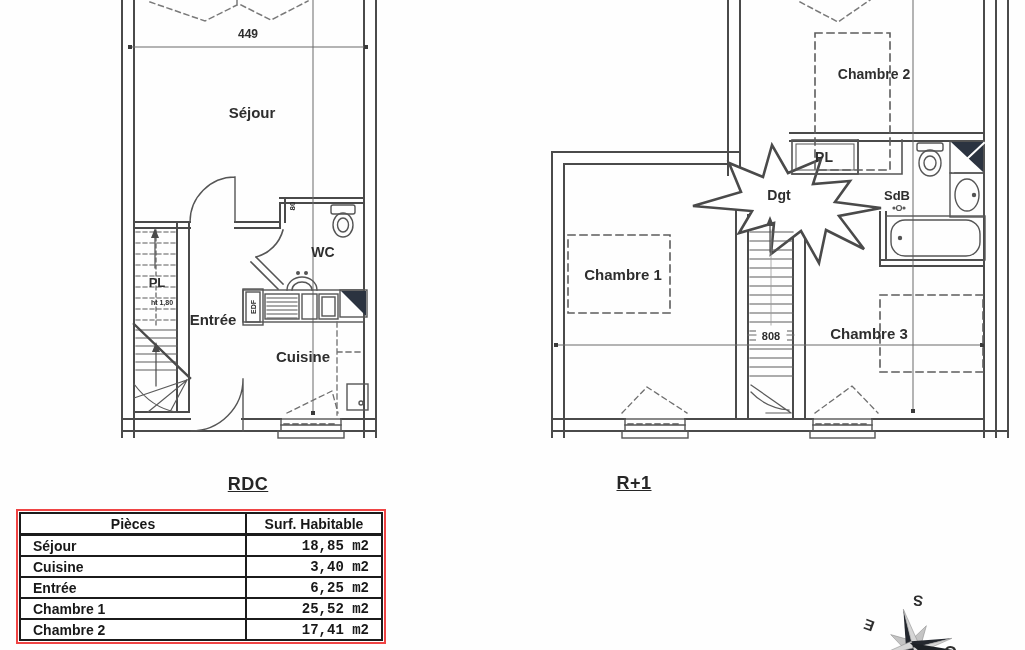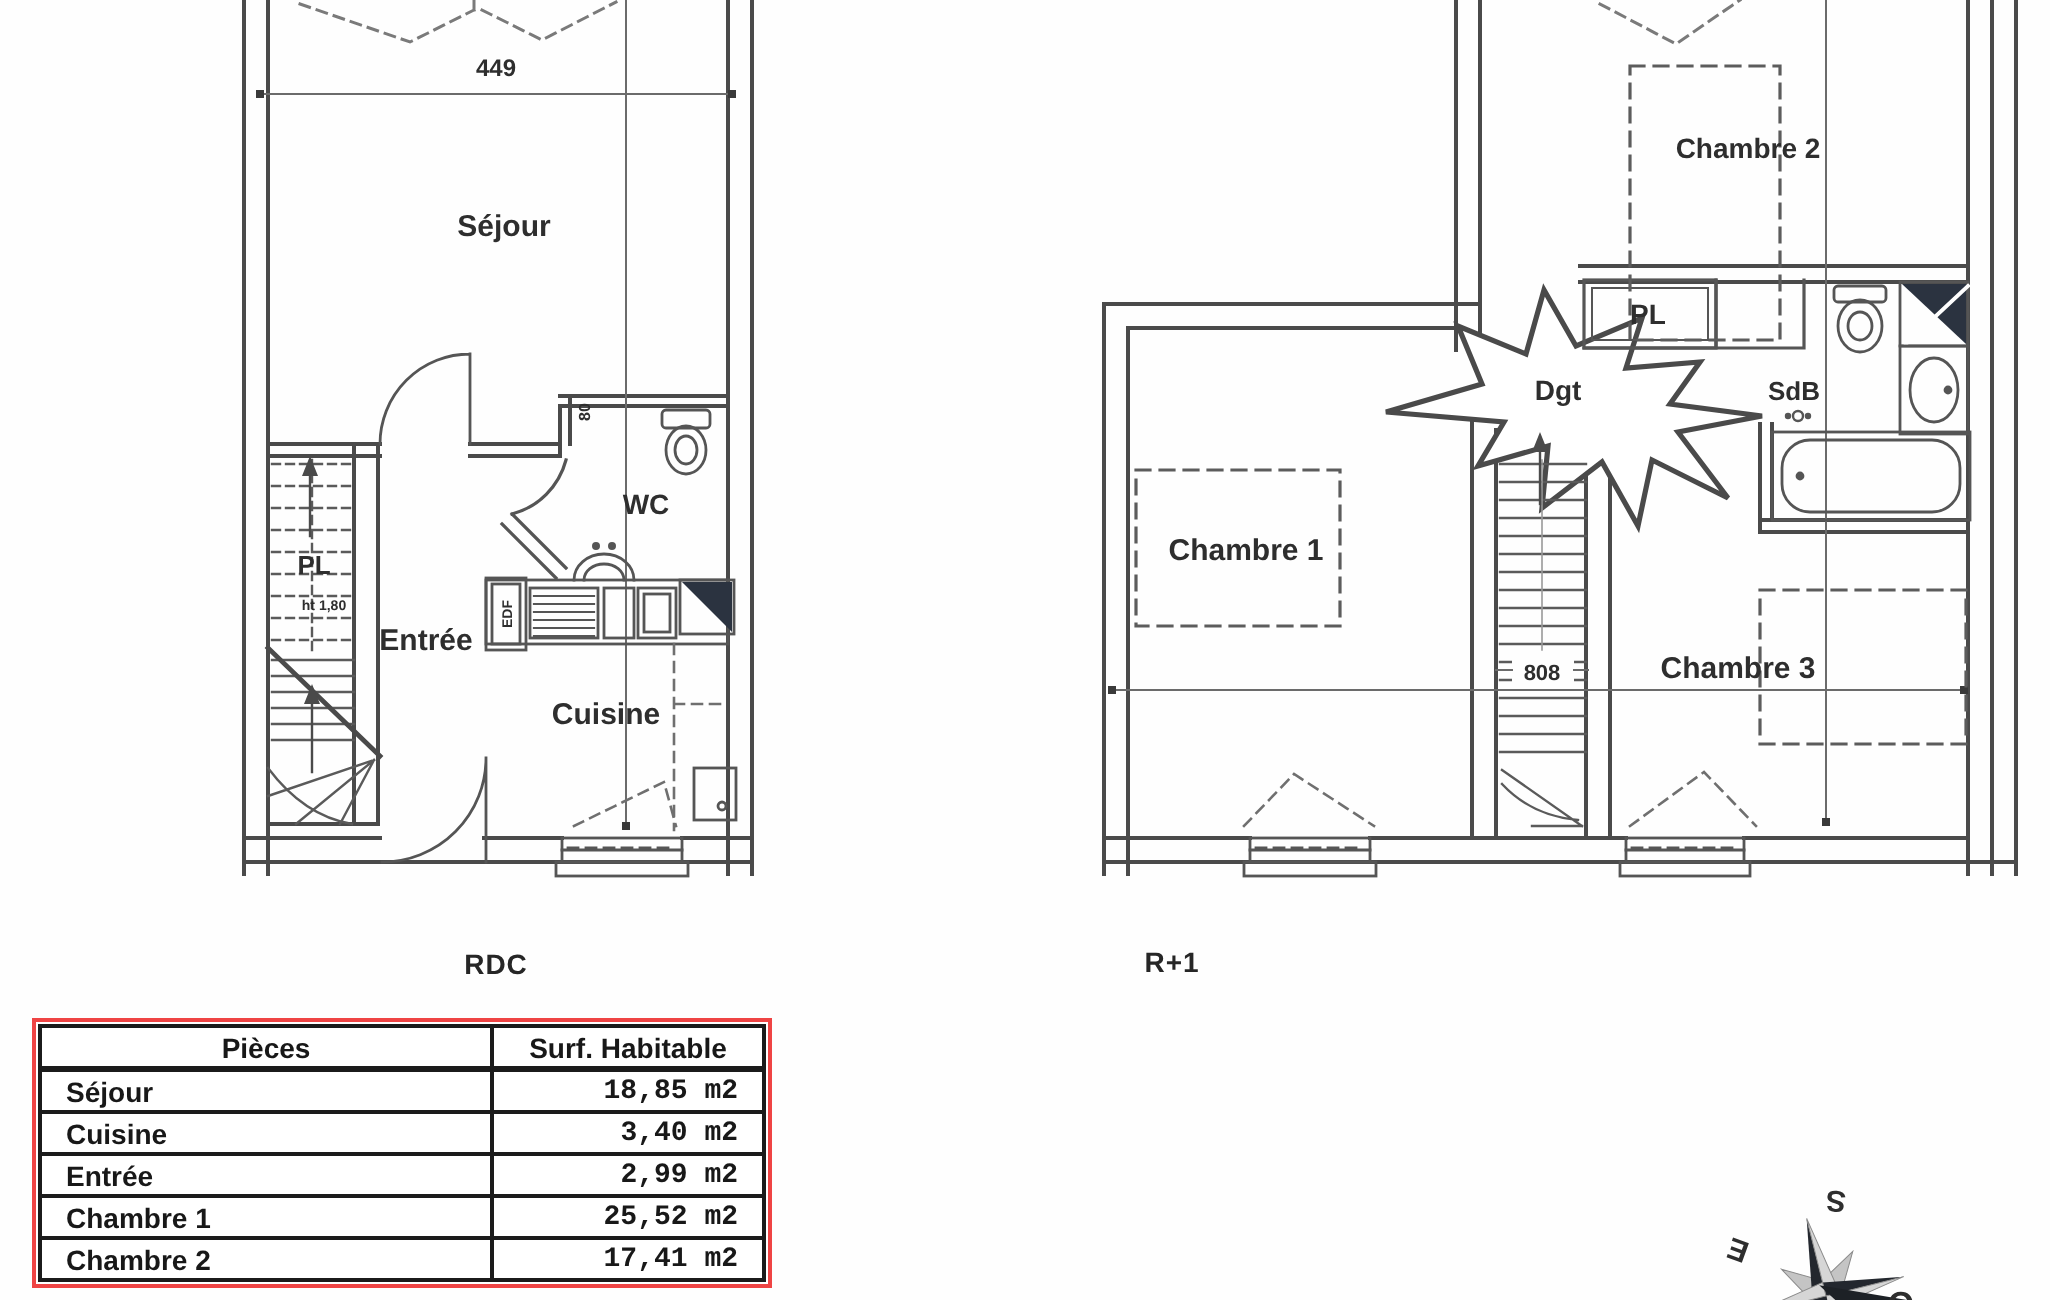--- a/index.html
+++ b/index.html
@@ -1,23 +1,23 @@
 <!DOCTYPE html>
 <html><head>
 <meta charset="utf-8">
 <style>
   html,body{margin:0;padding:0;background:#fff;}
   .page{position:relative;width:1025px;height:650px;background:#fefefe;overflow:hidden;
         font-family:"Liberation Sans",sans-serif;}
   svg text{font-family:"Liberation Sans",sans-serif;font-weight:bold;fill:#2e2e2e;}
   .plan{position:absolute;left:0;top:0;}
-  .floor-label{position:absolute;font-weight:bold;font-size:14px;color:#262626;
-               width:60px;text-align:center;letter-spacing:.5px;}
+  .floor-label{position:absolute;font-weight:bold;font-size:18px;color:#262626;
+               width:60px;text-align:center;letter-spacing:.5px;text-decoration:underline;}
   .rdc-label{left:218px;top:474px;}
-  .r1-label{left:556px;top:473px;}
+  .r1-label{left:604px;top:473px;}
   .table-wrap{position:absolute;left:16px;top:509px;border:2px solid #ef4444;
               background:#fff;padding:1px;}
   table.areas{border-collapse:collapse;width:364px;background:#fff;
               font:bold 14px "Liberation Sans",sans-serif;color:#181818;}
   table.areas th,table.areas td{border:2px solid #1b1b1b;height:17px;padding:1px 12px;}
   table.areas th{text-align:center;border-bottom-width:3px;}
   table.areas td.name{text-align:left;width:200px;}
   table.areas td.val{text-align:right;font-family:Liberation Mono, monospace;}
   .compass{position:absolute;left:845px;top:570px;}
 </style>
@@ -229,21 +229,21 @@
     <tr>
       <td class="name">Séjour</td>
       <td class="val">18,85 m2</td>
     </tr>
     <tr>
       <td class="name">Cuisine</td>
       <td class="val">3,40 m2</td>
     </tr>
     <tr>
       <td class="name">Entrée</td>
-      <td class="val">2,99 m2</td>
+      <td class="val">6,25 m2</td>
     </tr>
     <tr>
       <td class="name">Chambre 1</td>
       <td class="val">25,52 m2</td>
     </tr>
     <tr>
       <td class="name">Chambre 2</td>
       <td class="val">17,41 m2</td>
     </tr>
   </tbody>

